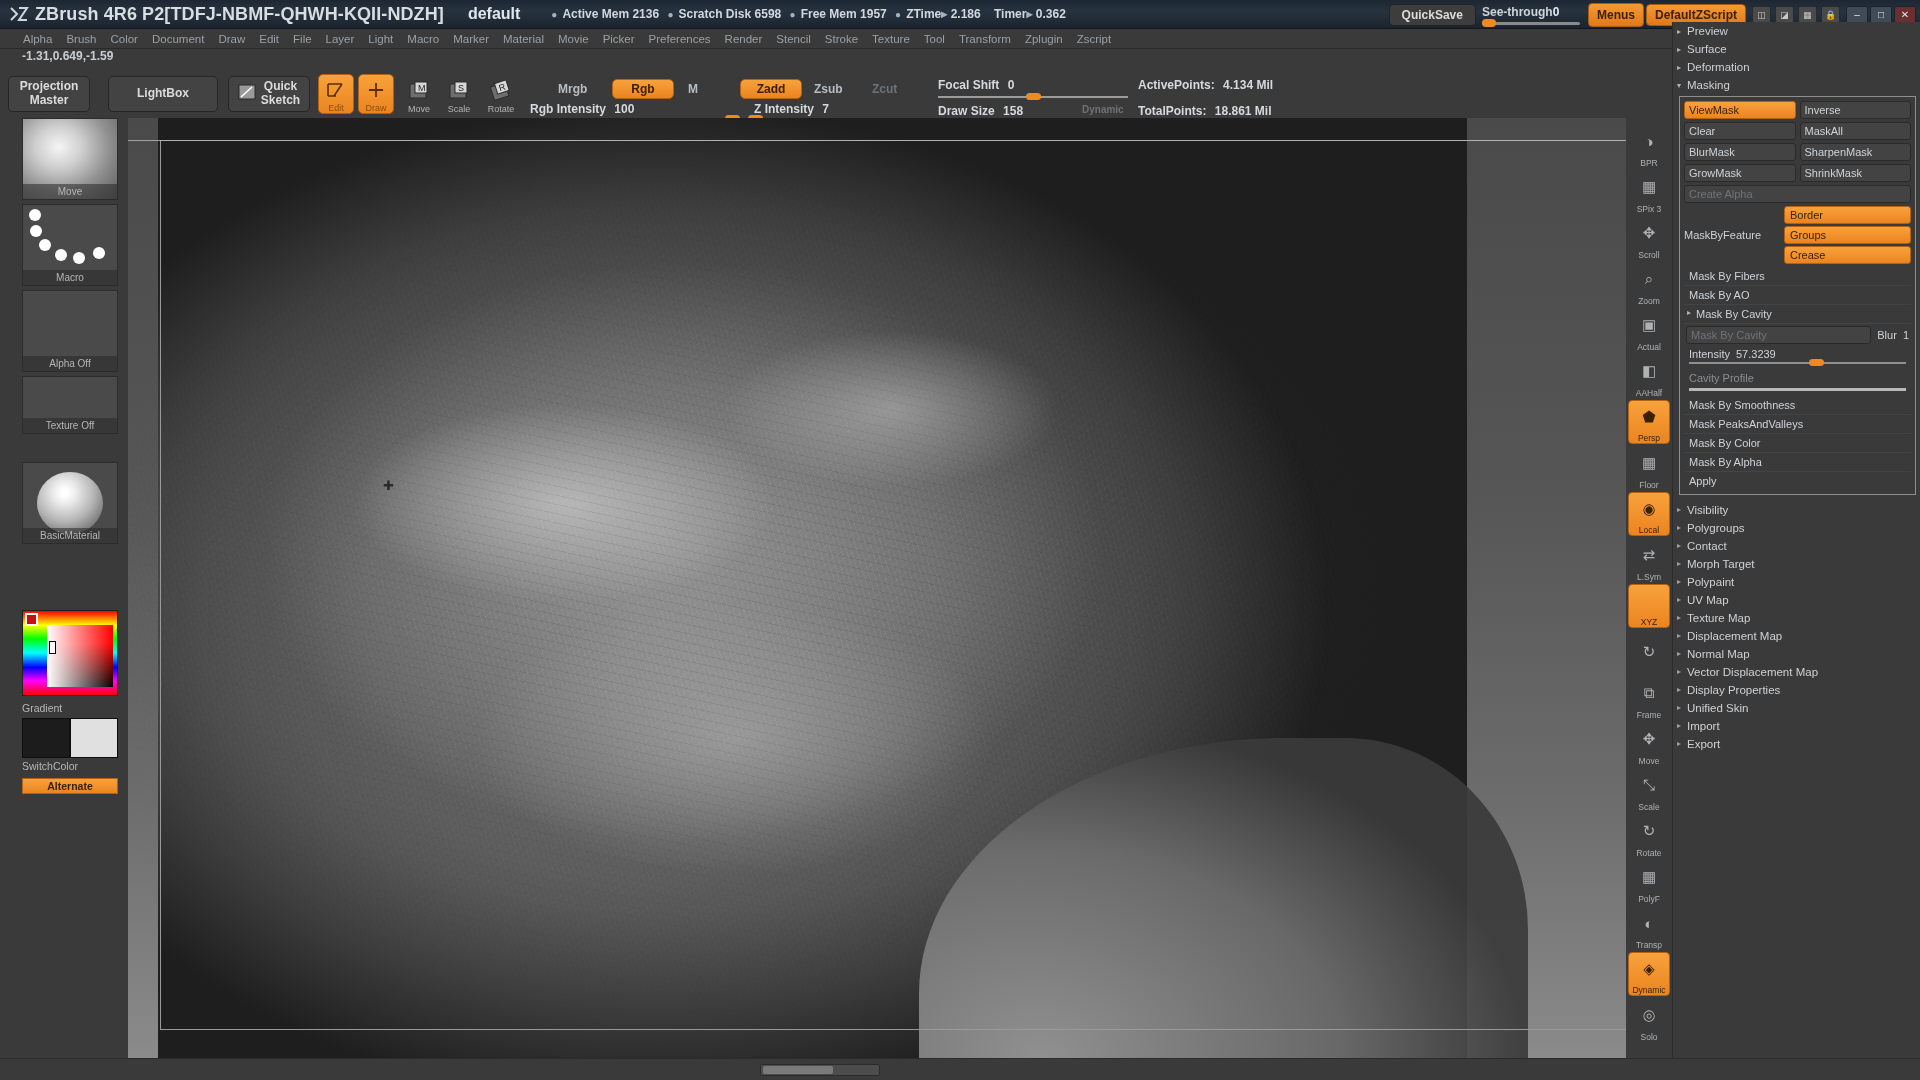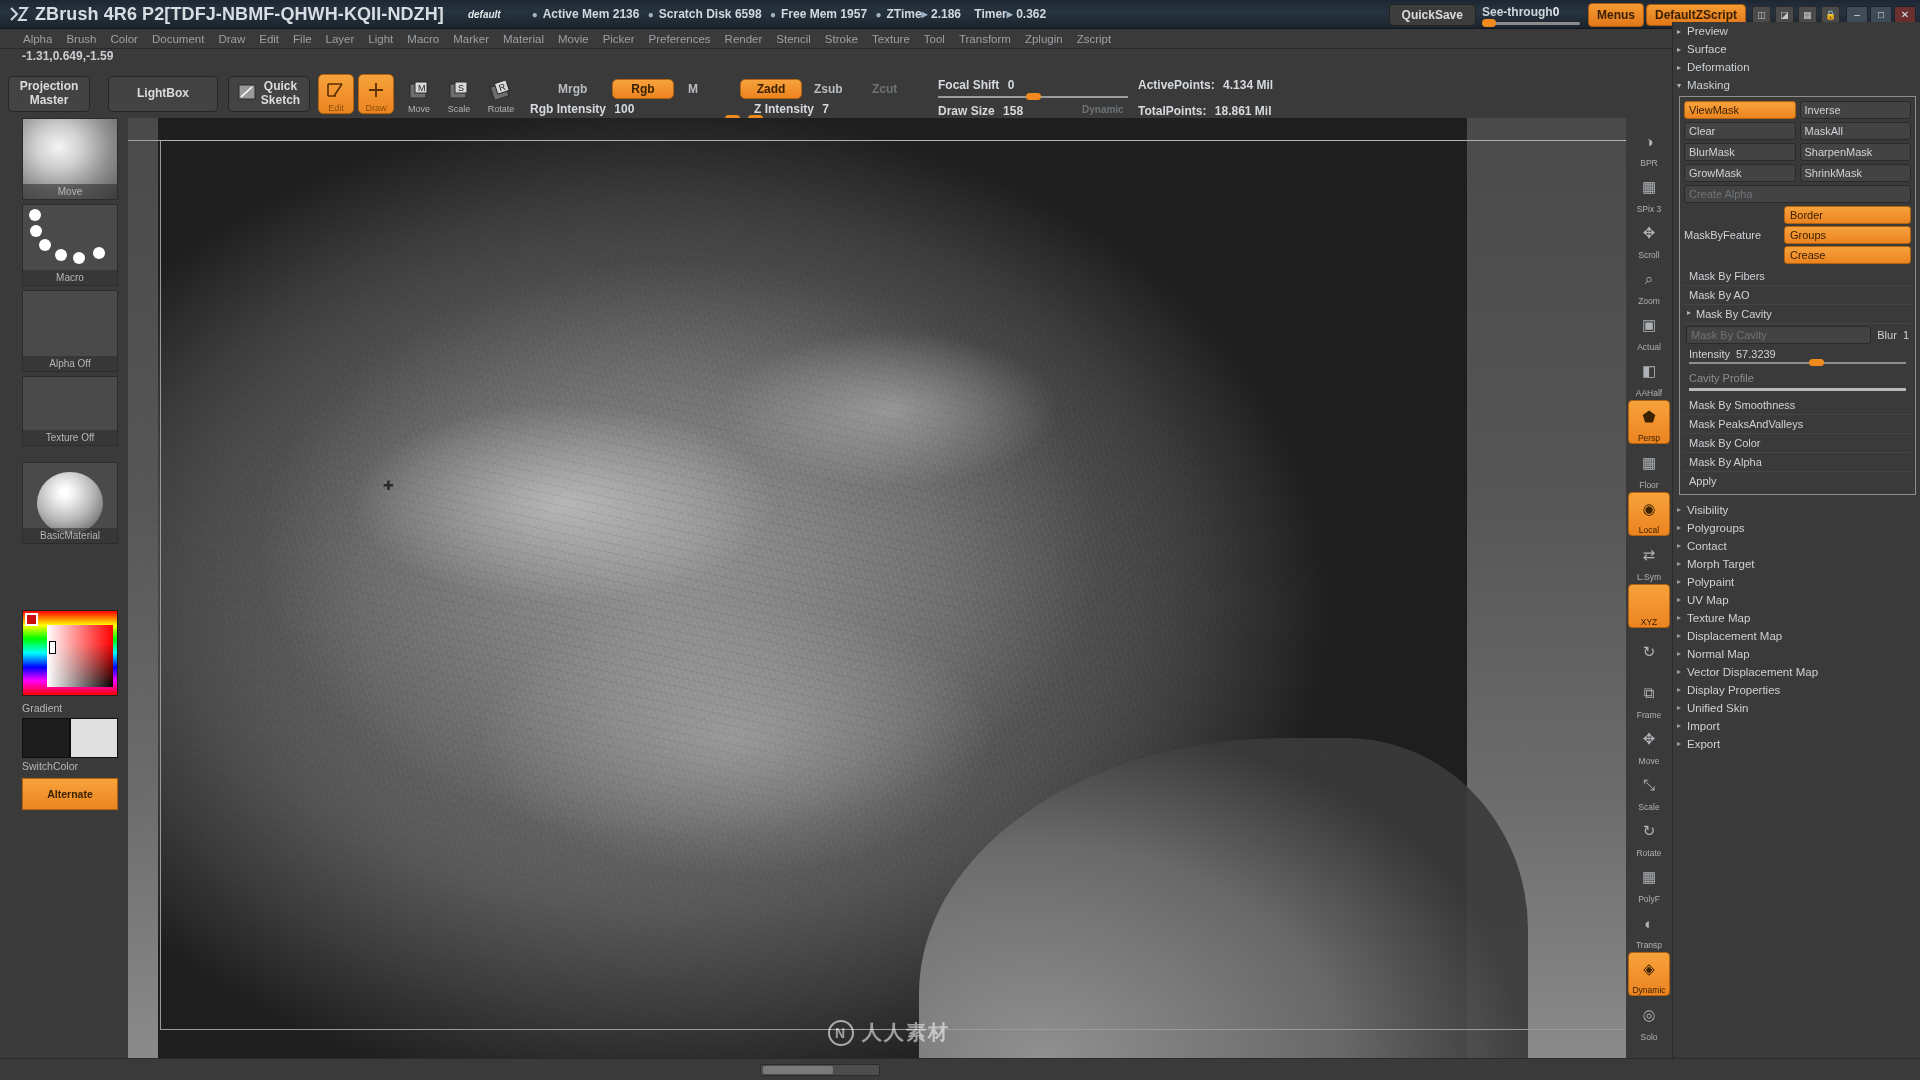--- a/index.html
+++ b/index.html
@@ -21,21 +21,21 @@
     background: linear-gradient(to bottom, #1d2733 0%, #26333f 40%, #1b242e 100%);
     display: flex; align-items: center;
     border-bottom: 1px solid #10161d;
   }
   .tb-logo { width: 22px; height: 18px; margin-left: 8px; position: relative; }
   .tb-logo svg { display:block; }
   .tb-title {
     color: #d8dde2; font-size: 18px; font-weight: bold;
     margin-left: 5px; letter-spacing: .1px; white-space: nowrap;
   }
-  .tb-default { color: #e2e7ec; font-size: 10px; font-weight: bold; margin-left: 24px; font-style: italic; }
+  .tb-default { color: #e2e7ec; font-size: 16px; font-weight: bold; margin-left: 24px; }
   .tb-stats { color: #d2d8de; font-size: 12px; font-weight: bold; margin-left: 26px; white-space: nowrap; }
   .tb-stats .dot { color: #9fb3c6; margin: 0 5px; font-size: 10px; }
   .tb-right { position: absolute; right: 0; top: 0; height: 29px; display: flex; align-items: center; }
   .qs-btn {
     background: #3d3d3d; color: #dcdcdc; font-size: 12px; font-weight: bold;
     border: 1px solid #222; border-radius: 4px; padding: 3px 12px; margin-right: 6px;
   }
   .see-through { display: flex; flex-direction: column; justify-content: center; margin-right: 8px; }
   .st-row { display: flex; align-items: baseline; gap: 0; }
   .st-label { color: #cfd5da; font-size: 12px; font-weight: bold; }
@@ -128,21 +128,21 @@
   .cp-sq { position: absolute; left: 24px; top: 14px; width: 66px; height: 62px;
     background: linear-gradient(to right, #fff, rgba(255,255,255,0)), linear-gradient(to bottom, rgba(0,0,0,0) 30%, #000);
     background-color: #ff0000; }
   .cp-sw { position: absolute; left: 2px; top: 2px; width: 13px; height: 13px; background: #c81010; border: 2px solid #fff; }
   .cp-cur { position: absolute; left: 26px; top: 30px; width: 7px; height: 13px; border: 1px solid #000; background: #fff; }
 
   .lbl-sm { position: absolute; left: 22px; color: #b6b6b6; font-size: 10.5px; }
   .swatch-row { position: absolute; left: 22px; width: 96px; height: 40px; display: flex; }
   .sw-dark { width: 50%; background: #1c1c1c; border: 1px solid #0e0e0e; }
   .sw-light { width: 50%; background: #e0e0e0; border: 1px solid #0e0e0e; }
-  .alt-btn { position: absolute; left: 22px; width: 96px; height: 32px;
+  .alt-btn { position: absolute; left: 22px; width: 96px; height: 16px;
     background: linear-gradient(to bottom,#f7a23c,#ec8420); border: 1px solid #b3620f;
     color: #3a2100; font-size: 10.5px; font-weight: bold; display:flex; align-items:center; justify-content:center; }
 
   
   .canvas {
     position: absolute; top: 118px; left: 128px; right: 270px; bottom: 22px;
     background: linear-gradient(to bottom, #4a4a4a 0%, #565656 40%, #6c6c6c 72%, #8b8b8b 100%);
     overflow: hidden;
   }
   .doc-frame { position: absolute; left: 32px; top: 22px; right: 14px; bottom: 28px; border: 1px solid #9a9a9a; }
@@ -446,21 +446,21 @@
         <circle cx="22" cy="40" r="6" fill="#fff"></circle>
           <circle cx="38" cy="50" r="6" fill="#fff"></circle>
         <circle cx="56" cy="53" r="6" fill="#fff"></circle>
           <circle cx="76" cy="48" r="6" fill="#fff"></circle>
       </svg>
       <div class="cap">Macro</div>
     </div>
     <div class="lcell" style="top:172px;height:82px;">
       <div class="cap">Alpha Off</div>
     </div>
-    <div class="lcell" style="top:258px;height:70px;">
+    <div class="lcell" style="top:258px;height:58px;">
       <div class="cap">Texture Off</div>
     </div>
     <div class="lcell" style="top:344px;height:82px;display:flex;align-items:center;justify-content:center;">
       <div style="width:66px;height:62px;">
           <div class="matsphere"></div>
         </div>
       <div class="cap">BasicMaterial</div>
     </div>
 
     <div class="colorpicker" style="top:492px;">
@@ -480,24 +480,20 @@
 
   <div class="canvas">
     <div class="sculpt">
       <div class="head"></div>
       <div class="wrinkles"></div>
       <div class="shoulder"></div>
     </div>
     <div class="doc-frame"></div>
     <div class="doc-topline"></div>
     <div class="cursor-x">✚</div>
-    <div class="wm">
-      <span class="mk"></span>
-      <span>人人素材</span>
-    </div>
   </div>
 
   <div class="rtools" id="rtools">
       <div class="rt">
         <div class="g" style="font-size: 15px;">◑</div>
         <div>BPR</div>
       </div>
       <div class="rt">
         <div class="g" style="font-size: 15px;">▦</div>
         <div>SPix 3</div>

